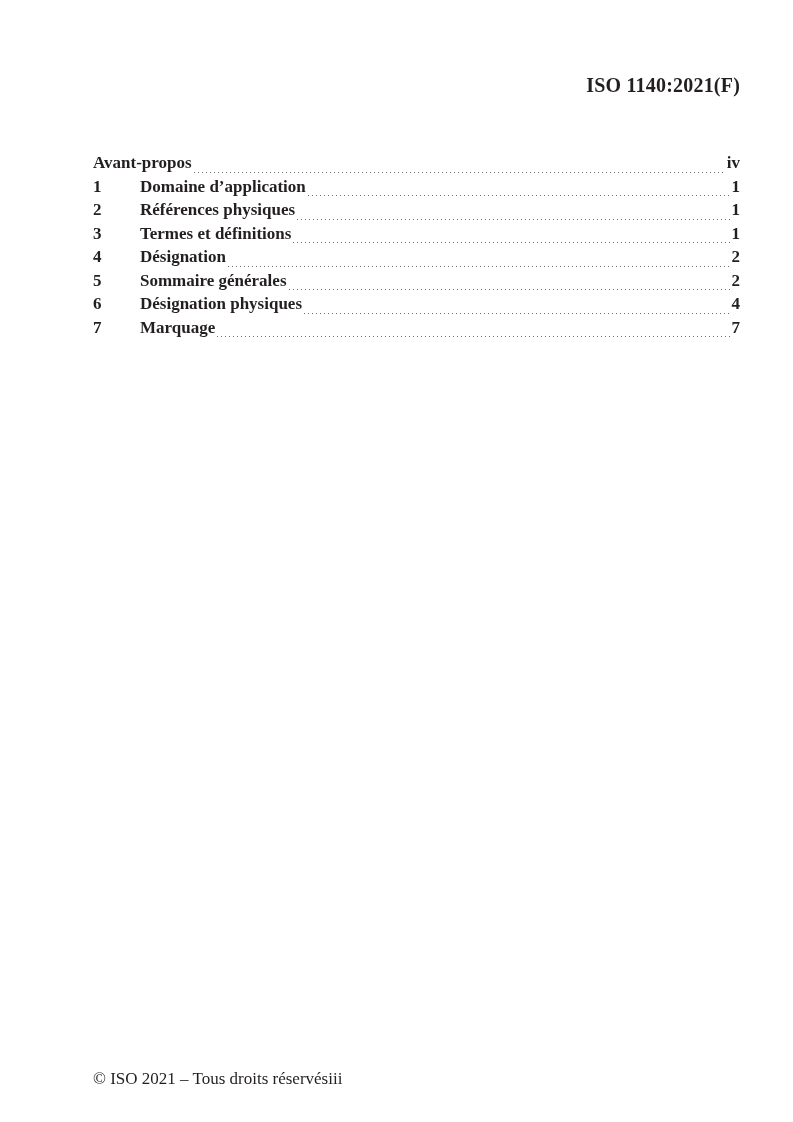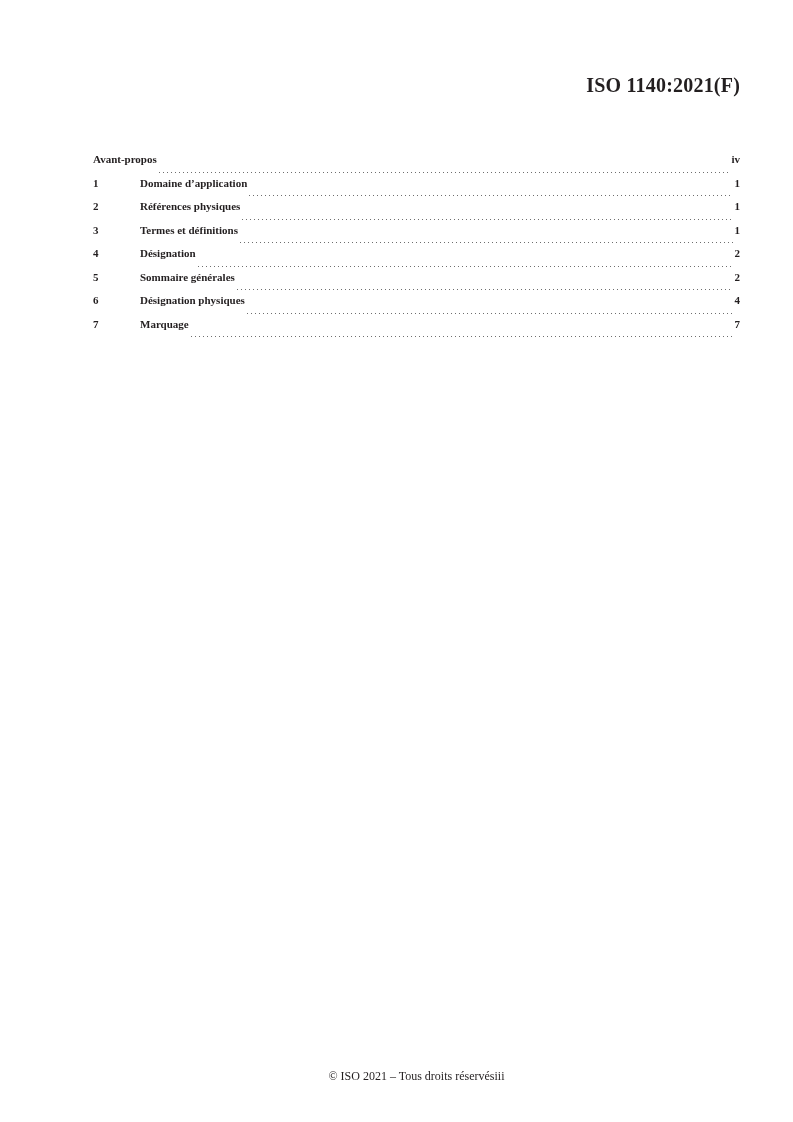--- a/index.html
+++ b/index.html
@@ -45,21 +45,21 @@
   .toc {
     position: absolute;
     top: 153px;
     left: 93px;
     right: 53px;
   }
   .toc-row {
     display: flex;
     align-items: baseline;
     height: 23.5px;
-    font-size: 11px;
+    font-size: 17px;
     font-weight: bold;
     cursor: pointer;
   }
   .toc-num {
     width: 47px;
     flex: 0 0 47px;
   }
   .toc-title { white-space: nowrap; }
   .toc-leader {
     flex: 1 1 auto;
@@ -72,23 +72,23 @@
       transparent 1px, transparent 4px
     );
   }
   .toc-page { white-space: nowrap; }
   .footer {
     position: absolute;
     top: 1069px;
     left: 93px;
     right: 53px;
     display: flex;
-    justify-content: center;
+    justify-content: flex-start;
     align-items: baseline;
-    font-size: 12px;
+    font-size: 17px;
   }
 </style>
 </head>
 <body>
 
 <div class="page">
 
   <div class="running-header">
     <span>ISO 1140:2021(F)</span>
   </div>

